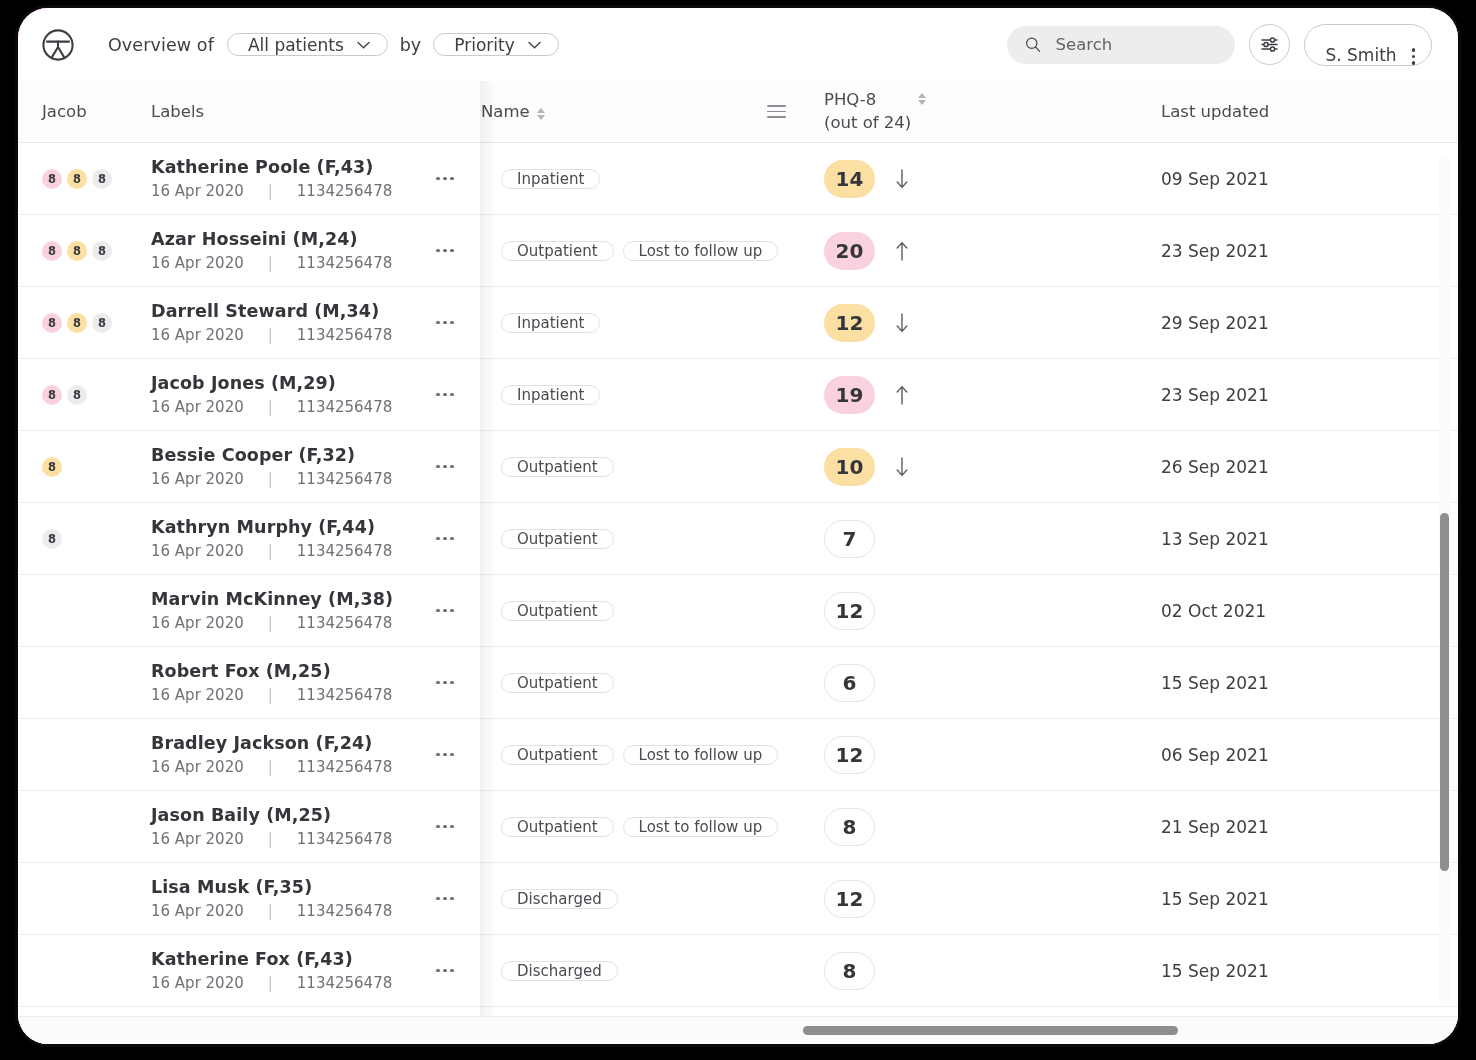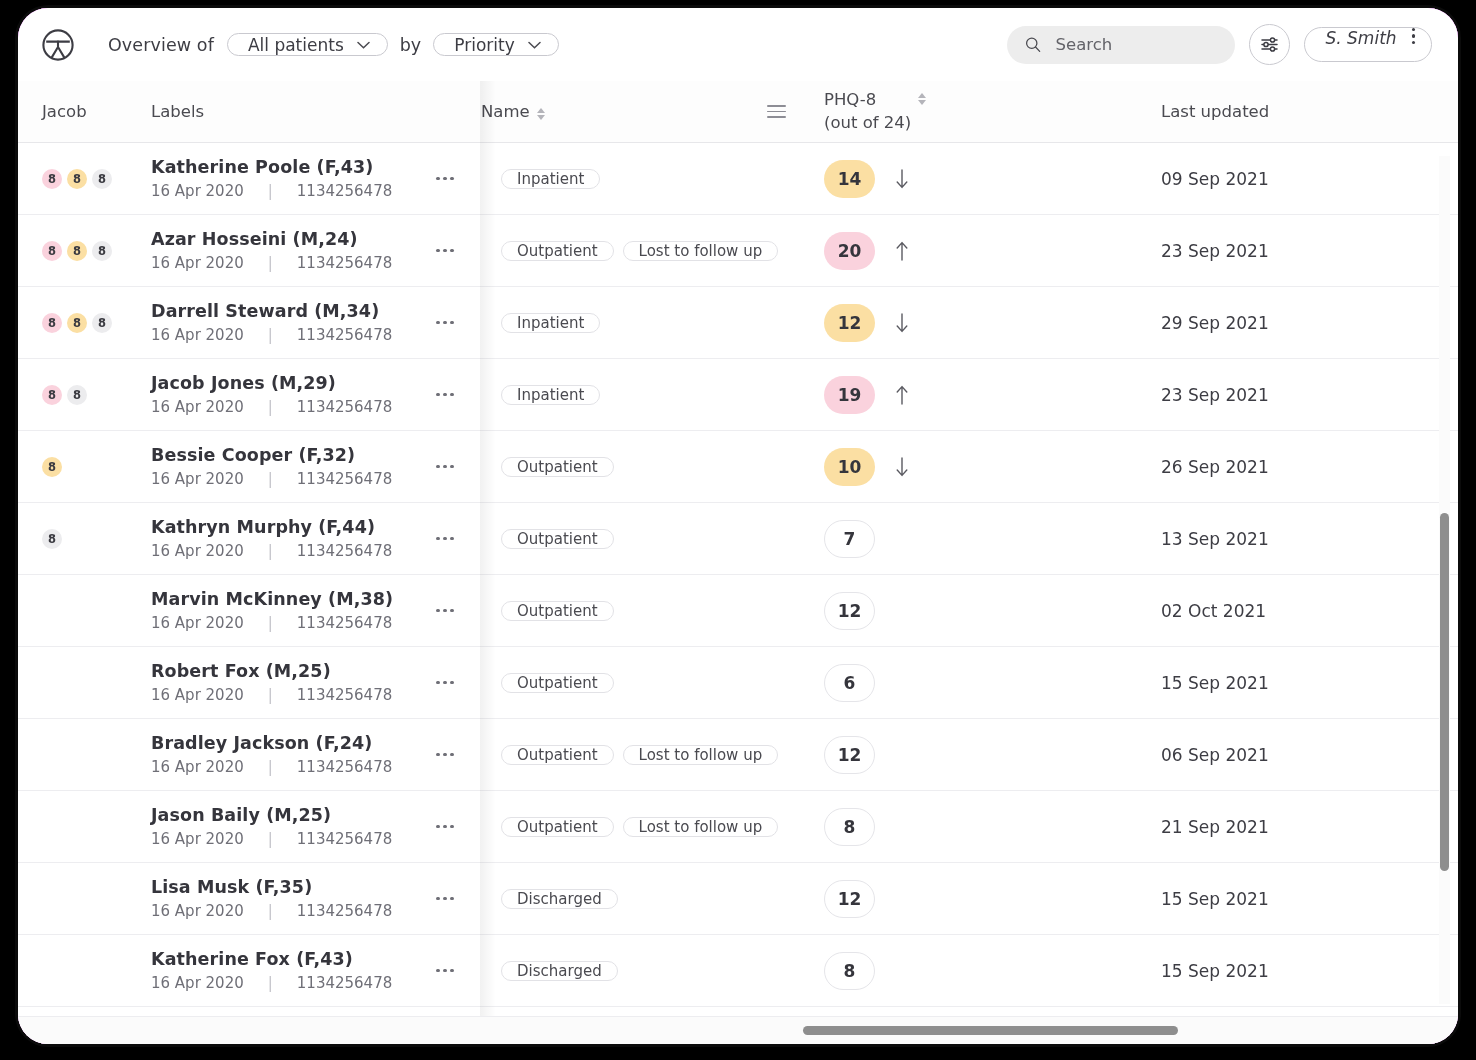--- a/index.html
+++ b/index.html
@@ -83,30 +83,29 @@
   .search-box input::placeholder { color: #636369; }
   .icon-round {
     width: 41px; height: 41px;
     border: 1.4px solid #c9c9cf;
     border-radius: 50%;
     display: flex; align-items: center; justify-content: center;
     cursor: pointer;
     background:#fff;
   }
   .user-pill {
-    display: flex; align-items: flex-start; gap: 15px;
-    height: 35px;
+    display: flex; align-items: flex-end; gap: 15px;
+    height: 42px;
     padding: 0 16px 0 20px;
     border: 1.4px solid #c9c9cf;
     border-radius: 21px;
     font-size: 17px;
     color: #3d3d44;
     cursor: pointer;
     background:#fff;
-    font-style:italic;
   }
   .kebab { display:flex; flex-direction: column; gap:3px; align-items:center; }
   .kebab i { width: 3.4px; height: 3.4px; border-radius:50%; background:#3d3d44; display:block; }
 
   
   .table-wrap {
     position: absolute;
     top: 73px; left: 0; right: 0; bottom: 0;
     background: #fff;
   }
@@ -178,21 +177,21 @@
     color: #4a4a50;
     white-space: nowrap;
     background:#fff;
   }
 
   
   .score {
     width: 51px; height: 38px;
     border-radius: 19px;
     display:flex; align-items:center; justify-content:center;
-    font-size: 17px; font-weight: 700; color: #35353c;
+    font-size: 20px; font-weight: 700; color: #35353c;
   }
   .score.amber { background: #fbdfa3; }
   .score.pink  { background: #fad2dd; }
   .score.plain { background:#fff; border:1.2px solid #e5e5e9; }
   .trend { width:14px; height:22px; }
 
   .date { font-size: 17px; color: #3d3d44; margin-top: 15px; }
 
   
   .freeze-shadow {

